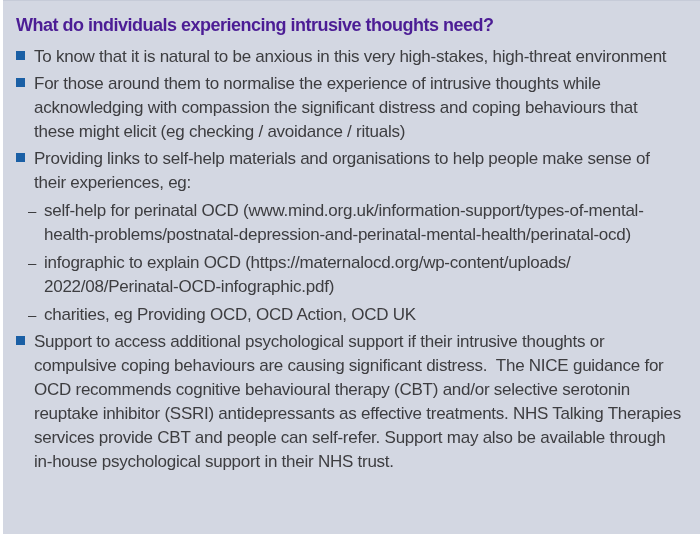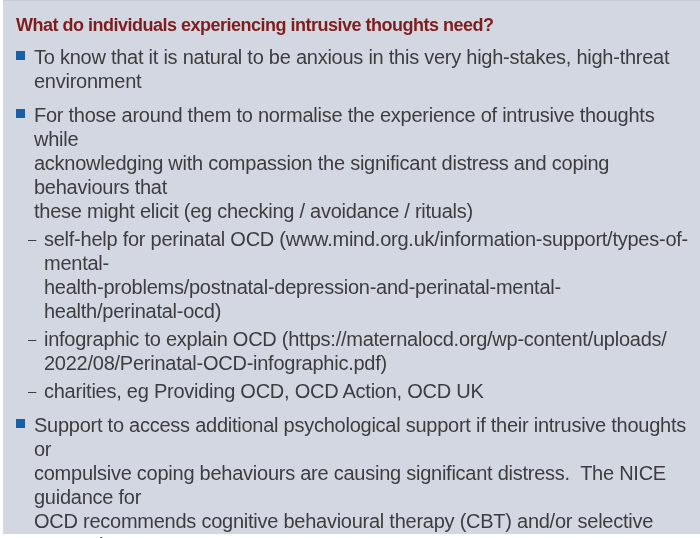--- a/index.html
+++ b/index.html
@@ -22,26 +22,26 @@
     padding: 13px 6px 0 13px;
     font-family: "Liberation Sans", "DejaVu Sans", sans-serif;
     color: #3d3d40;
   }
   .title {
     margin: 0 0 9px 0;
     font-size: 18px;
     line-height: 22px;
     font-weight: bold;
     letter-spacing: -0.5px;
-    color: #7f1d1d;
+    color: #4c1d95;
   }
   .item {
     display: flex;
     align-items: flex-start;
-    margin-top: 10px;
+    margin-top: 3px;
   }
   .item.first { margin-top: 0; }
   .item.sub {
     margin-top: 4px;
     margin-left: 12px;
   }
   .sq {
     flex: 0 0 auto;
     width: 9px;
     height: 9px;
@@ -51,21 +51,21 @@
   }
   .dash {
     flex: 0 0 auto;
     width: 16px;
     font-size: 15px;
     line-height: 24px;
     letter-spacing: 0;
   }
   .txt {
     flex: 1 1 auto;
-    font-size: 20px;
+    font-size: 17px;
     line-height: 24px;
     letter-spacing: -0.25px;
     white-space: pre-wrap;
   }
 </style>
 </head>
 <body>
 
 <div class="panel">
 
@@ -77,20 +77,25 @@
   </div>
 
   <div class="item">
     <span class="sq"></span>
     <span class="txt">For those around them to normalise the experience of intrusive thoughts while
 acknowledging with compassion the significant distress and coping behaviours that
 these might elicit (eg checking / avoidance / rituals)</span>
   </div>
 
 
+  <div class="item">
+    <span class="sq"></span>
+    <span class="txt">Providing links to self-help materials and organisations to help people make sense of
+their experiences, eg:</span>
+  </div>
 
   <div class="item sub">
     <span class="dash">–</span>
     <span class="txt">self-help for perinatal OCD (www.mind.org.uk/information-support/types-of-mental-
 health-problems/postnatal-depression-and-perinatal-mental-health/perinatal-ocd)</span>
   </div>
 
   <div class="item sub">
     <span class="dash">–</span>
     <span class="txt">infographic to explain OCD (https://maternalocd.org/wp-content/uploads/

